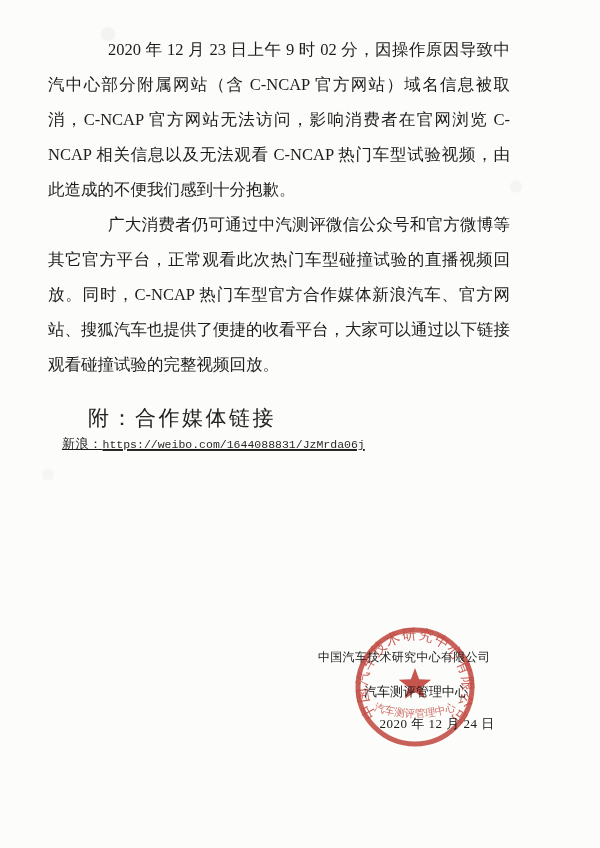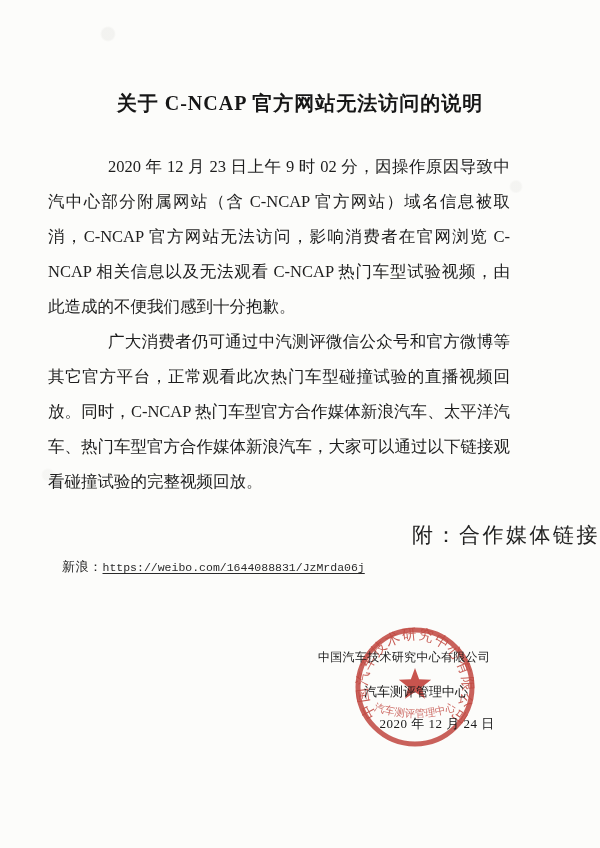--- a/index.html
+++ b/index.html
@@ -35,26 +35,26 @@
     line-height:35px;
     text-align:justify;
   }
   .bodytext p{margin:0;text-indent:60px;}
   .attach-heading{
     margin:22px 0 0 88px;
     font-size:21px;
     letter-spacing:2.5px;
     color:#222;
     font-weight:400;
-    text-align:right;
   }
   .links{
-    margin:10px 0 0 62px;
+    margin:4px 0 0 62px;
     font-size:13px;
     line-height:16px;
+    text-decoration:underline;
   }
   .link-row{white-space:nowrap;}
   .link-label{color:#232323;letter-spacing:.5px;}
   .link-url{
     font-family:"Liberation Mono","DejaVu Sans Mono",monospace;
     font-size:11.5px;
     color:#2a2a2a;
     text-decoration:underline;
     text-underline-offset:2px;
   }
@@ -62,25 +62,24 @@
   .sig-company{top:649px;left:318px;width:170px;font-size:12px;letter-spacing:.3px;}
   .sig-dept{top:683px;left:360px;width:112px;font-size:13px;}
   .sig-date{top:715px;left:376px;width:122px;font-size:13px;letter-spacing:.5px;}
   .stamp{position:absolute;left:352px;top:624px;width:126px;height:126px;}
 </style>
 </head>
 <body>
 
 <div class="page">
 
-  <h1 class="title">关于 C-NCAP 官方网站无法访问的说明</h1>
 
   <div class="bodytext">
     <p>2020 年 12 月 23 日上午 9 时 02 分，因操作原因导致中汽中心部分附属网站（含 C-NCAP 官方网站）域名信息被取消，C-NCAP 官方网站无法访问，影响消费者在官网浏览 C-NCAP 相关信息以及无法观看 C-NCAP 热门车型试验视频，由此造成的不便我们感到十分抱歉。</p>
-    <p>广大消费者仍可通过中汽测评微信公众号和官方微博等其它官方平台，正常观看此次热门车型碰撞试验的直播视频回放。同时，C-NCAP 热门车型官方合作媒体新浪汽车、太平洋汽车、热门车型官方合作媒体新浪汽车，大家可以通过以下链接观看碰撞试验的完整视频回放。</p>
+    <p>广大消费者仍可通过中汽测评微信公众号和官方微博等其它官方平台，正常观看此次热门车型碰撞试验的直播视频回放。同时，C-NCAP 热门车型官方合作媒体新浪汽车、官方网站、搜狐汽车也提供了便捷的收看平台，大家可以通过以下链接观看碰撞试验的完整视频回放。</p>
   </div>
 
   <div class="attach-heading">附：合作媒体链接</div>
 
   <div class="links">
     <div class="link-row">
       <span class="link-label">新浪：</span><span class="link-url">https://weibo.com/1644088831/JzMrda06j</span>
     </div>
   </div>
 

